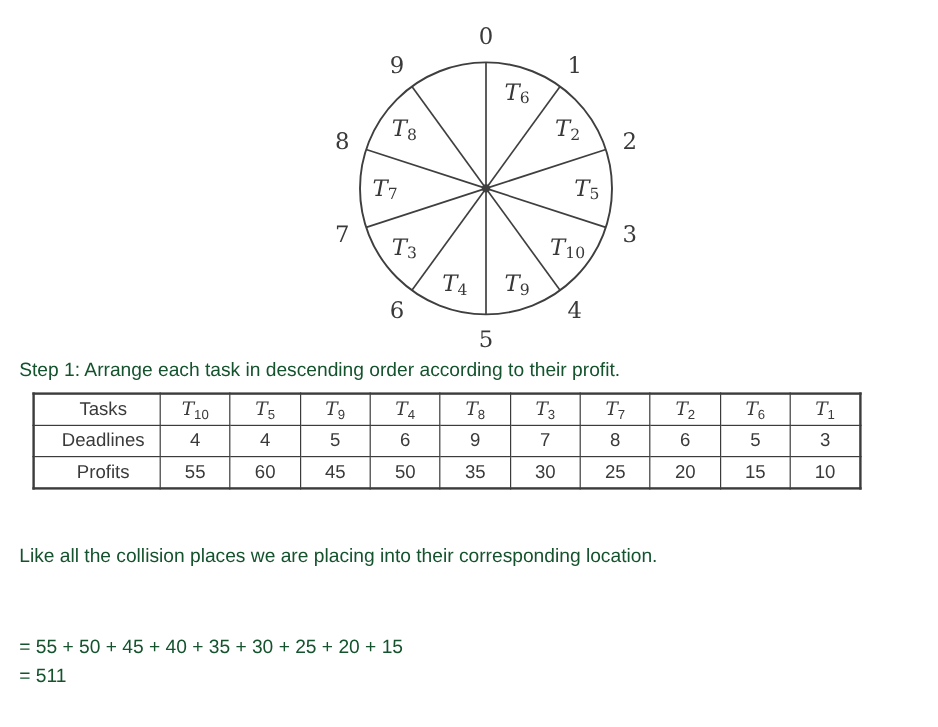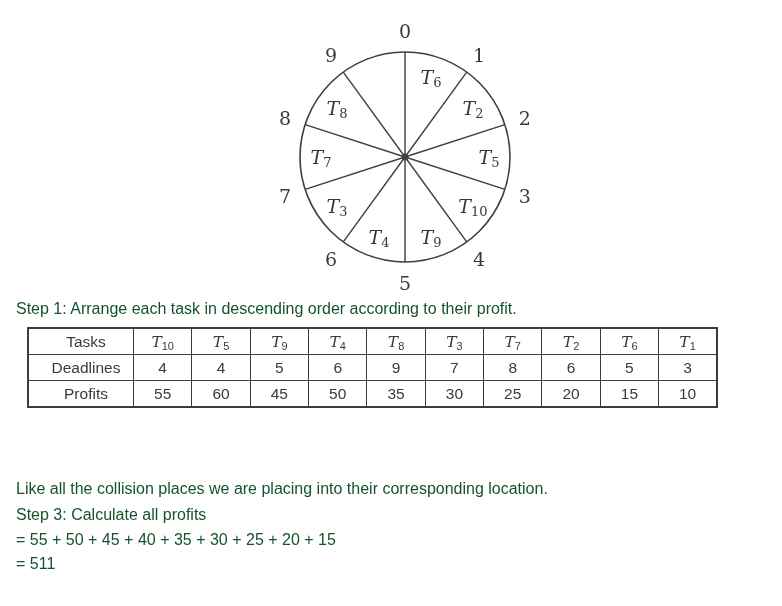--- a/index.html
+++ b/index.html
@@ -131,18 +131,17 @@
           <td>35</td>
           <td>30</td>
           <td>25</td>
           <td>20</td>
           <td>15</td>
           <td>10</td>
         </tr>
       </tbody>
   </table>
 
-  <p class="line" style="top:479px">Like all the collision places we are placing into their corresponding location.</p>
-  <p class="line" style="top:505px">Step 3: Calculate all profits</p>
+  <p class="line" style="top:454px">Like all the collision places we are placing into their corresponding location.</p>
   <p class="line" style="top:530px">= 55 + 50 + 45 + 40 + 35 + 30 + 25 + 20 + 15</p>
   <p class="line" style="top:554px">= 511</p>
 
 </div>
 
 </body></html>

